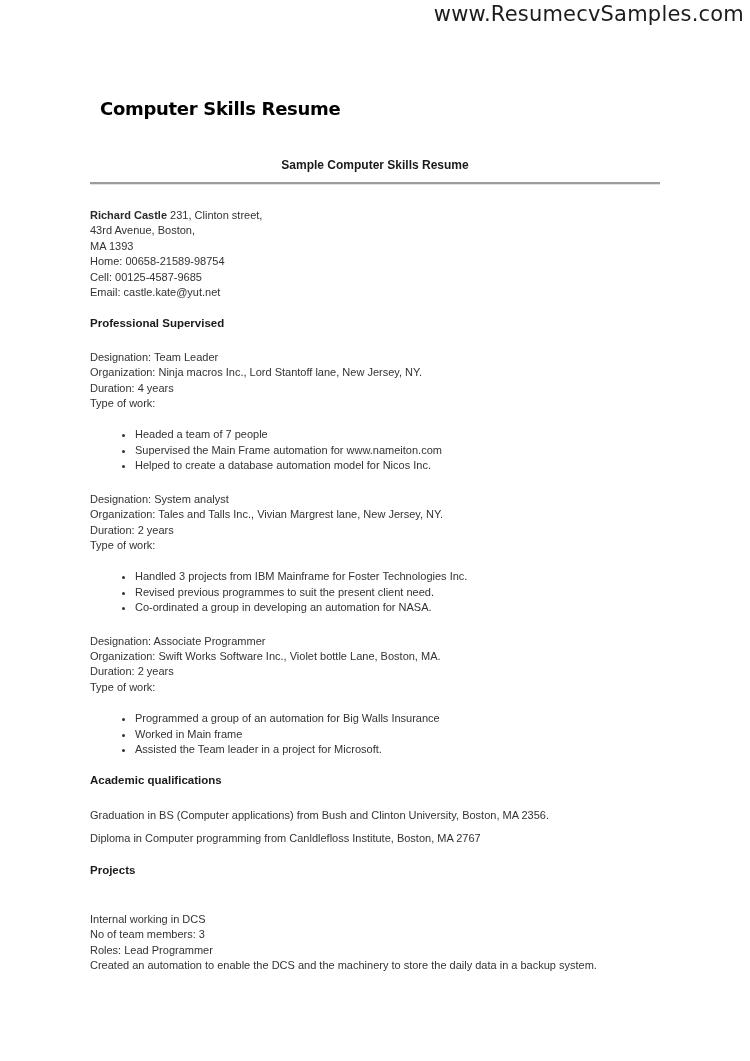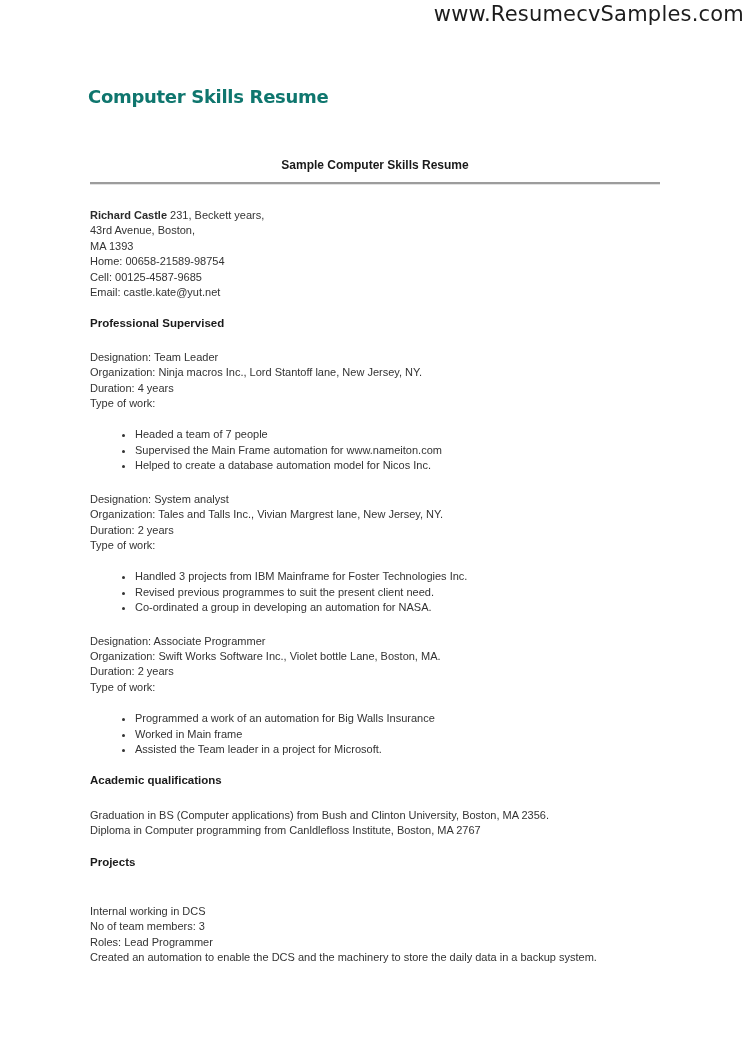--- a/index.html
+++ b/index.html
@@ -17,26 +17,26 @@
     top: 2px; right: 6px;
     font-family: "DejaVu Sans", sans-serif;
     font-size: 21px;
     color: #1c1c1c;
     letter-spacing: 0.2px;
   }
 
   .page-title {
     position: absolute;
     top: 86px; left: 88px;
-    margin: 0;
+    margin: 12px;
     font-family: "DejaVu Sans", sans-serif;
     font-size: 18px;
     font-weight: 700;
     letter-spacing: -0.3px;
-    color: #0f766e;
+    color: #000000;
   }
 
   .doc {
     position: absolute;
     top: 158px; left: 90px;
     width: 614px;
     font-size: 11px;
     line-height: 15.4px;
   }
 
@@ -72,42 +72,42 @@
   .job { margin-top: 18px; }
 
   ul.bullets {
     margin: 16px 0 0 0;
     padding-left: 45px;
     list-style: disc;
   }
   ul.bullets li { margin: 0; padding: 0; }
 
   .academic-item { margin-top: 19px; }
-  .academic-item + .academic-item { margin-top: 0; }
+  .academic-item + .academic-item { margin-top: 8px; }
 
   .projects-block { margin-top: 34px; }
 
   p, div.line { margin: 0; }
 </style>
 </head>
 <body>
 
 <div class="site-header">
   <span>www.ResumecvSamples.com</span>
 </div>
 
 <h1 class="page-title">Computer Skills Resume</h1>
 
 <div class="doc">
 
   <h2 class="doc-heading">Sample Computer Skills Resume</h2>
   <div class="divider"></div>
 
   <div class="contact">
-    <div class="line"><span class="contact-name">Richard Castle</span> <span>231, Beckett years,</span></div>
+    <div class="line"><span class="contact-name">Richard Castle</span> <span>231, Clinton street,</span></div>
     <div class="line">43rd Avenue, Boston,</div>
     <div class="line">MA 1393</div>
     <div class="line">Home: 00658-21589-98754</div>
     <div class="line">Cell: 00125-4587-9685</div>
     <div class="line">Email: castle.kate@yut.net</div>
   </div>
 
   <h3 class="section-heading">Professional Supervised</h3>
 
   <div class="job">
@@ -133,21 +133,21 @@
       <li>Co-ordinated a group in developing an automation for NASA.</li>
     </ul>
   </div>
 
   <div class="job">
     <div class="line">Designation: Associate Programmer</div>
     <div class="line">Organization: Swift Works Software Inc., Violet bottle Lane, Boston, MA.</div>
     <div class="line">Duration: 2 years</div>
     <div class="line">Type of work:</div>
     <ul class="bullets">
-      <li>Programmed a work of an automation for Big Walls Insurance</li>
+      <li>Programmed a group of an automation for Big Walls Insurance</li>
       <li>Worked in Main frame</li>
       <li>Assisted the Team leader in a project for Microsoft.</li>
     </ul>
   </div>
 
   <h3 class="section-heading">Academic qualifications</h3>
 
   <div class="academic-item">Graduation in BS (Computer applications) from Bush and Clinton University, Boston, MA 2356.</div>
   <div class="academic-item">Diploma in Computer programming from Canldlefloss Institute, Boston, MA 2767</div>
 

